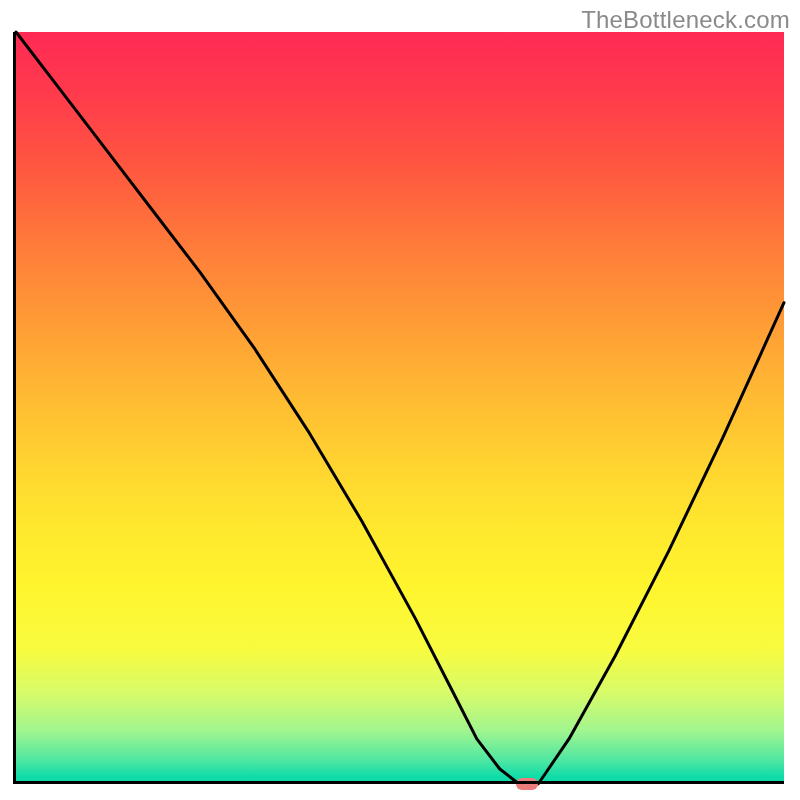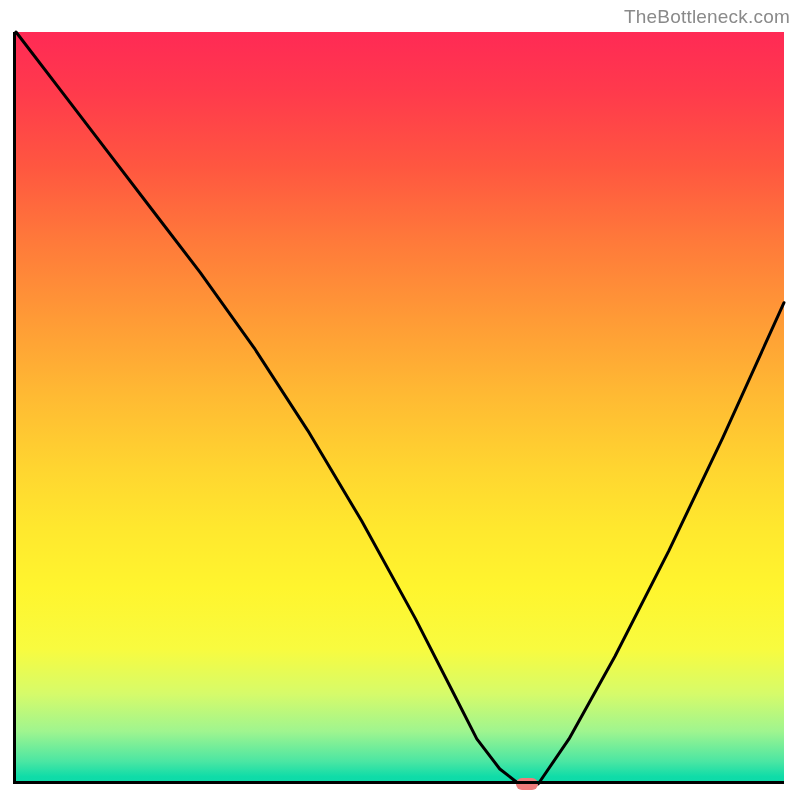--- a/index.html
+++ b/index.html
@@ -63,21 +63,21 @@
     height: 12px;
     background: #ef7c7c;
     border-radius: 6px;
     transform: translate(-50%, -50%);
   }
   .watermark {
     position: absolute;
     top: 6px;
     right: 10px;
     font-family: Arial, Helvetica, sans-serif;
-    font-size: 19px;
+    font-size: 24px;
     color: #8a8a8a;
     letter-spacing: 0.2px;
   }
 </style>
 </head>
 <body>
 
 <div class="chart-container">
 
   <div class="plot-area"></div>

